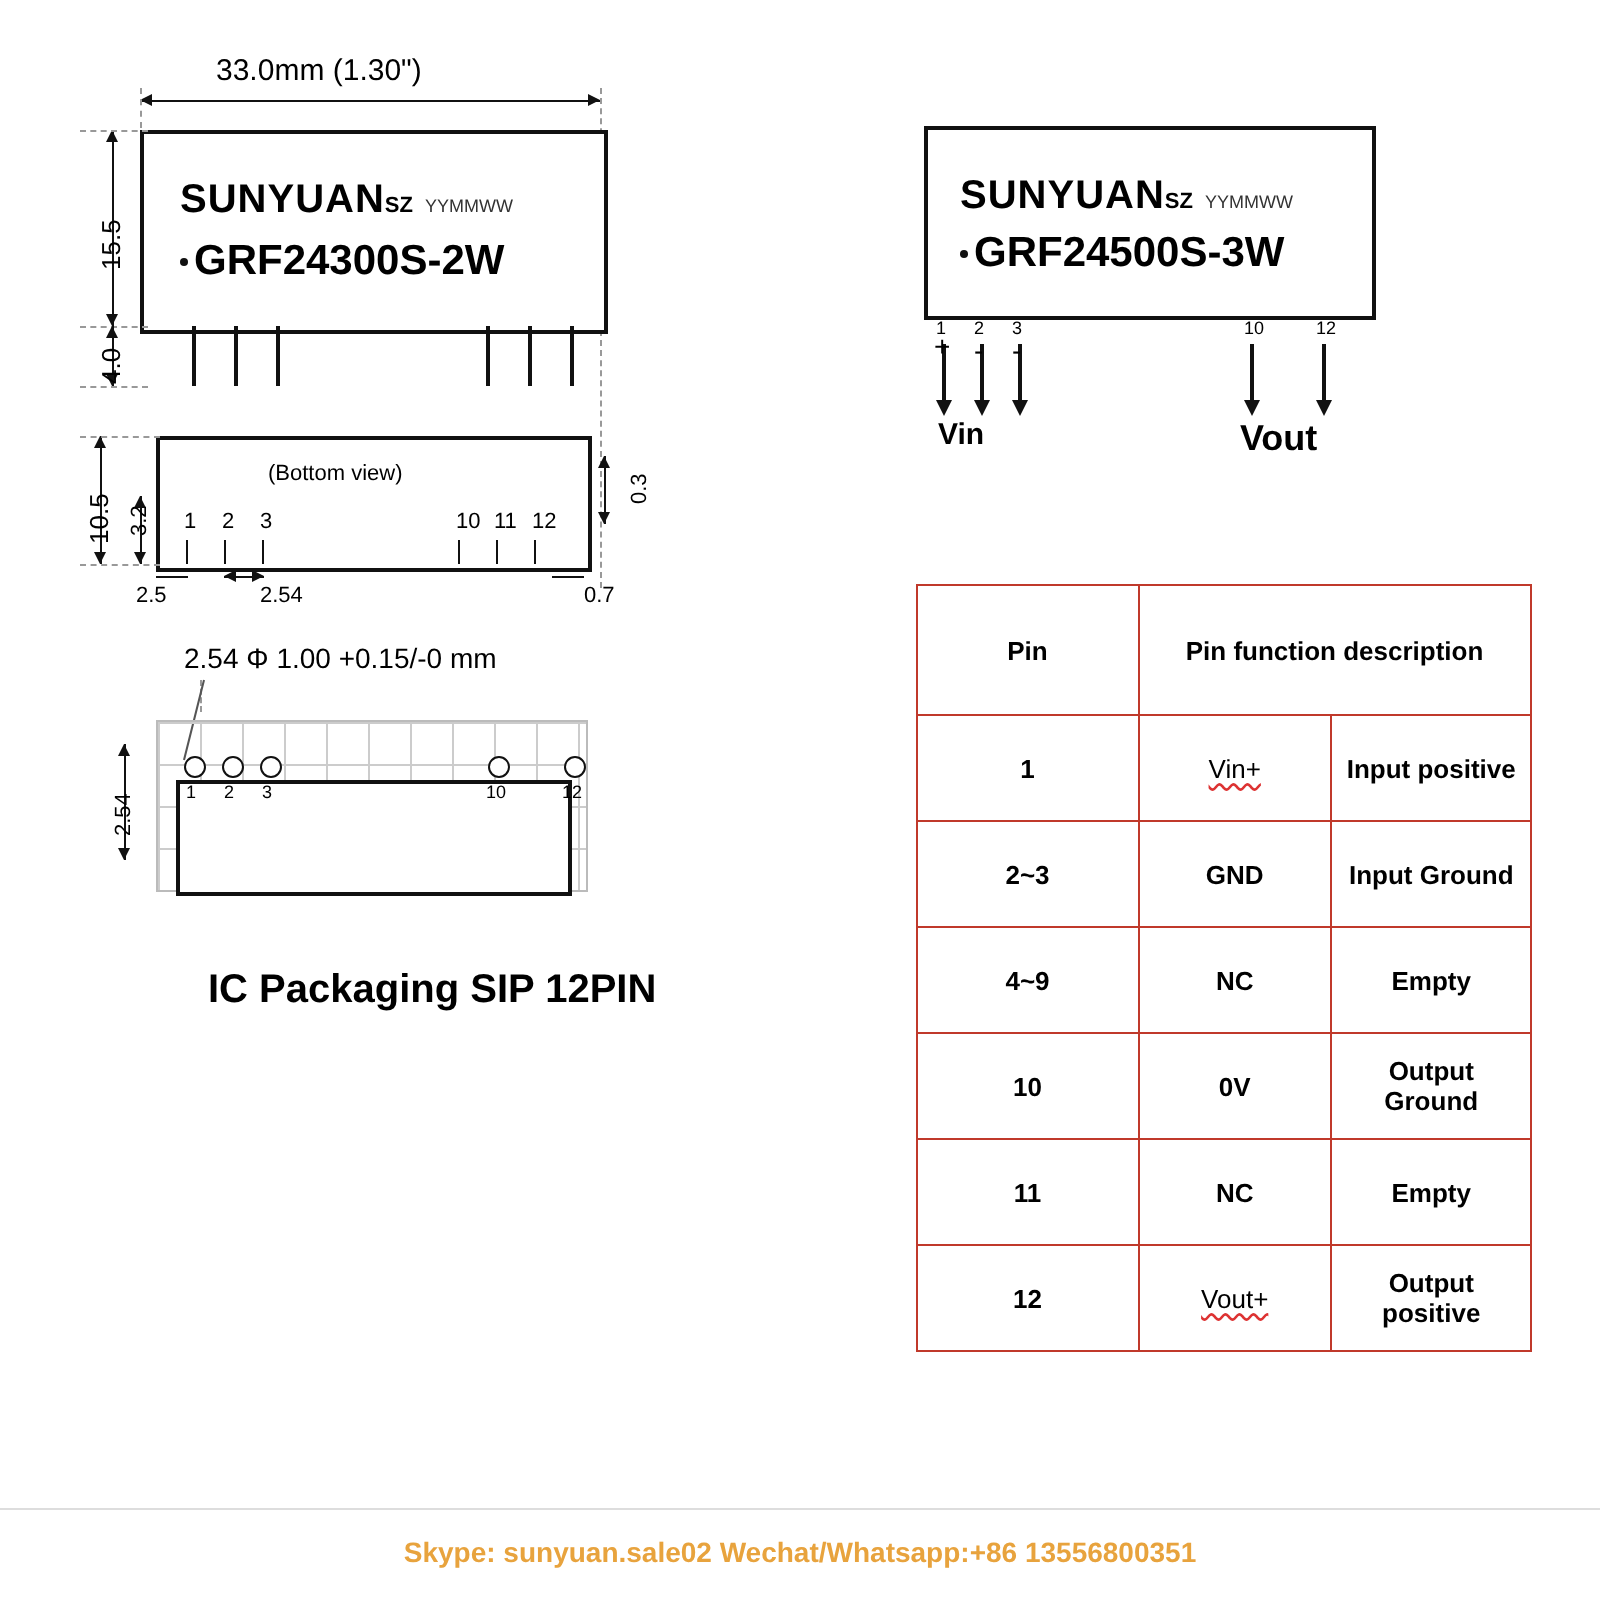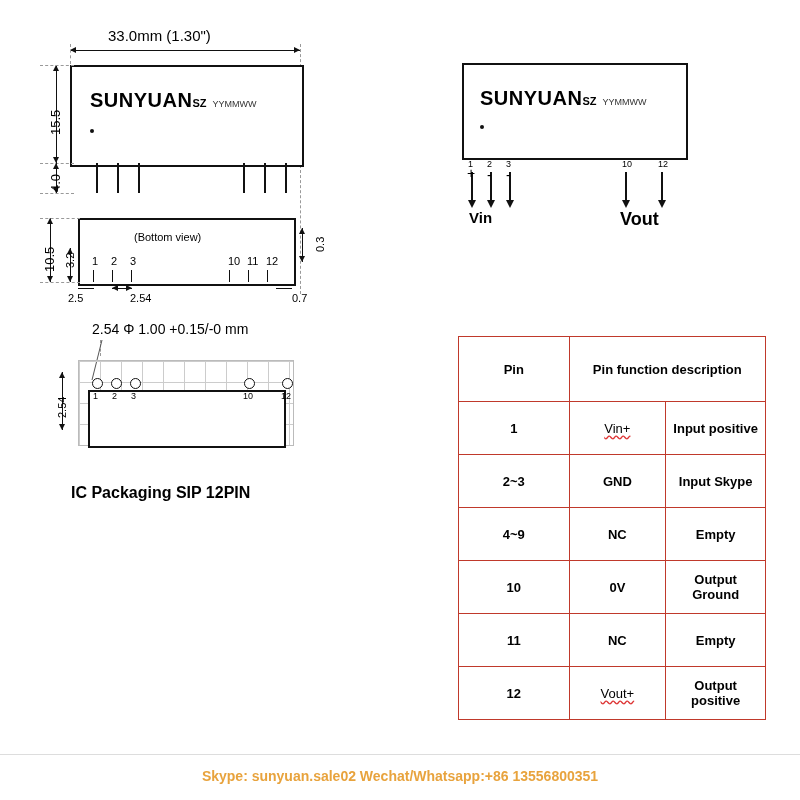--- a/index.html
+++ b/index.html
@@ -92,20 +92,21 @@
 
   <div class="ext-v" style="left:70px;top:44px;height:20px;"></div>
   <div class="ext-v" style="left:300px;top:44px;height:250px;"></div>
 
   <div class="pkg" style="left:70px;top:65px;width:230px;height:98px;">
     <div class="brand" style="left:18px;top:22px;font-size:20px;">
       <span>SUNYUAN</span><span class="sz">SZ</span>
       <span class="ymw">YYMMWW</span>
     </div>
     <div class="dot" style="left:18px;top:62px;"></div>
+    <div class="part" style="left:25px;top:52px;font-size:21px;">GRF24300S-2W</div>
   </div>
 
   <div class="pin" style="left:96px;top:163px;height:30px;"></div>
   <div class="pin" style="left:117px;top:163px;height:30px;"></div>
   <div class="pin" style="left:138px;top:163px;height:30px;"></div>
   <div class="pin" style="left:243px;top:163px;height:30px;"></div>
   <div class="pin" style="left:264px;top:163px;height:30px;"></div>
   <div class="pin" style="left:285px;top:163px;height:30px;"></div>
 
   <div class="vline" style="left:56px;top:65px;height:98px;"></div>
@@ -185,28 +186,29 @@
   <div class="t tiny" style="left:112px;top:392px;">2</div>
   <div class="t tiny" style="left:131px;top:392px;">3</div>
   <div class="t tiny" style="left:243px;top:392px;">10</div>
   <div class="t tiny" style="left:281px;top:392px;">12</div>
 
   <div class="vline" style="left:62px;top:372px;height:58px;"></div>
   <div class="arrow-up" style="left:59px;top:372px;"></div>
   <div class="arrow-down" style="left:59px;top:424px;"></div>
   <div class="vert-text small" style="left:56px;top:418px;">2.54</div>
 
-  <div class="t bold" style="left:71px;top:485px;font-size:16px;">IC Packaging   SIP 12PIN</div>
+  <div class="t bold" style="left:104px;top:485px;font-size:20px;">IC Packaging   SIP 12PIN</div>
 
   <div class="pkg" style="left:462px;top:63px;width:222px;height:93px;">
     <div class="brand" style="left:16px;top:22px;font-size:20px;">
       <span>SUNYUAN</span><span class="sz">SZ</span>
       <span class="ymw">YYMMWW</span>
     </div>
     <div class="dot" style="left:16px;top:60px;"></div>
+    <div class="part" style="left:23px;top:50px;font-size:21px;">GRF24500S-3W</div>
   </div>
 
   <div class="t tiny" style="left:468px;top:160px;">1</div>
   <div class="t tiny" style="left:487px;top:160px;">2</div>
   <div class="t tiny" style="left:506px;top:160px;">3</div>
   <div class="t tiny" style="left:622px;top:160px;">10</div>
   <div class="t tiny" style="left:658px;top:160px;">12</div>
 
   <div class="pin" style="left:471px;top:172px;height:32px;"></div>
   <div class="arrow-down-pin" style="left:468px;top:200px;"></div>
@@ -219,35 +221,35 @@
   <div class="pin" style="left:661px;top:172px;height:32px;"></div>
   <div class="arrow-down-pin" style="left:658px;top:200px;"></div>
 
   <div class="t" style="left:467px;top:166px;font-size:14px;">+</div>
   <div class="t" style="left:487px;top:168px;font-size:14px;">-</div>
   <div class="t" style="left:506px;top:168px;font-size:14px;">-</div>
 
   <div class="t bold" style="left:469px;top:210px;font-size:15px;text-align:center;">Vin</div>
   <div class="t bold" style="left:620px;top:210px;font-size:18px;">Vout</div>
 
-  <table class="pinout" style="left:458px;top:292px;width:308px;margin-top:44px;">
+  <table class="pinout" style="left:458px;top:292px;width:308px;">
     <tbody id="pin-table-body">
         <tr>
           <td rowspan="1" style="width:116px;height:56px;">Pin</td>
           <td colspan="2" style="height:56px;">Pin function description</td>
         </tr>
         <tr>
           <td style="width:116px;height:44px;">1</td>
           <td style="width:96px;font-weight:normal;"><span class="wav">Vin+</span></td>
           <td style="width:96px;">Input positive</td>
         </tr>
         <tr>
           <td style="width:116px;height:44px;">2~3</td>
           <td style="width:96px;font-weight:bold;">GND</td>
-          <td style="width:96px;">Input Skype</td>
+          <td style="width:96px;">Input Ground</td>
         </tr>
         <tr>
           <td style="width:116px;height:44px;">4~9</td>
           <td style="width:96px;font-weight:bold;">NC</td>
           <td style="width:96px;">Empty</td>
         </tr>
         <tr>
           <td style="width:116px;height:44px;">10</td>
           <td style="width:96px;font-weight:bold;">0V</td>
           <td style="width:96px;">Output Ground</td>

